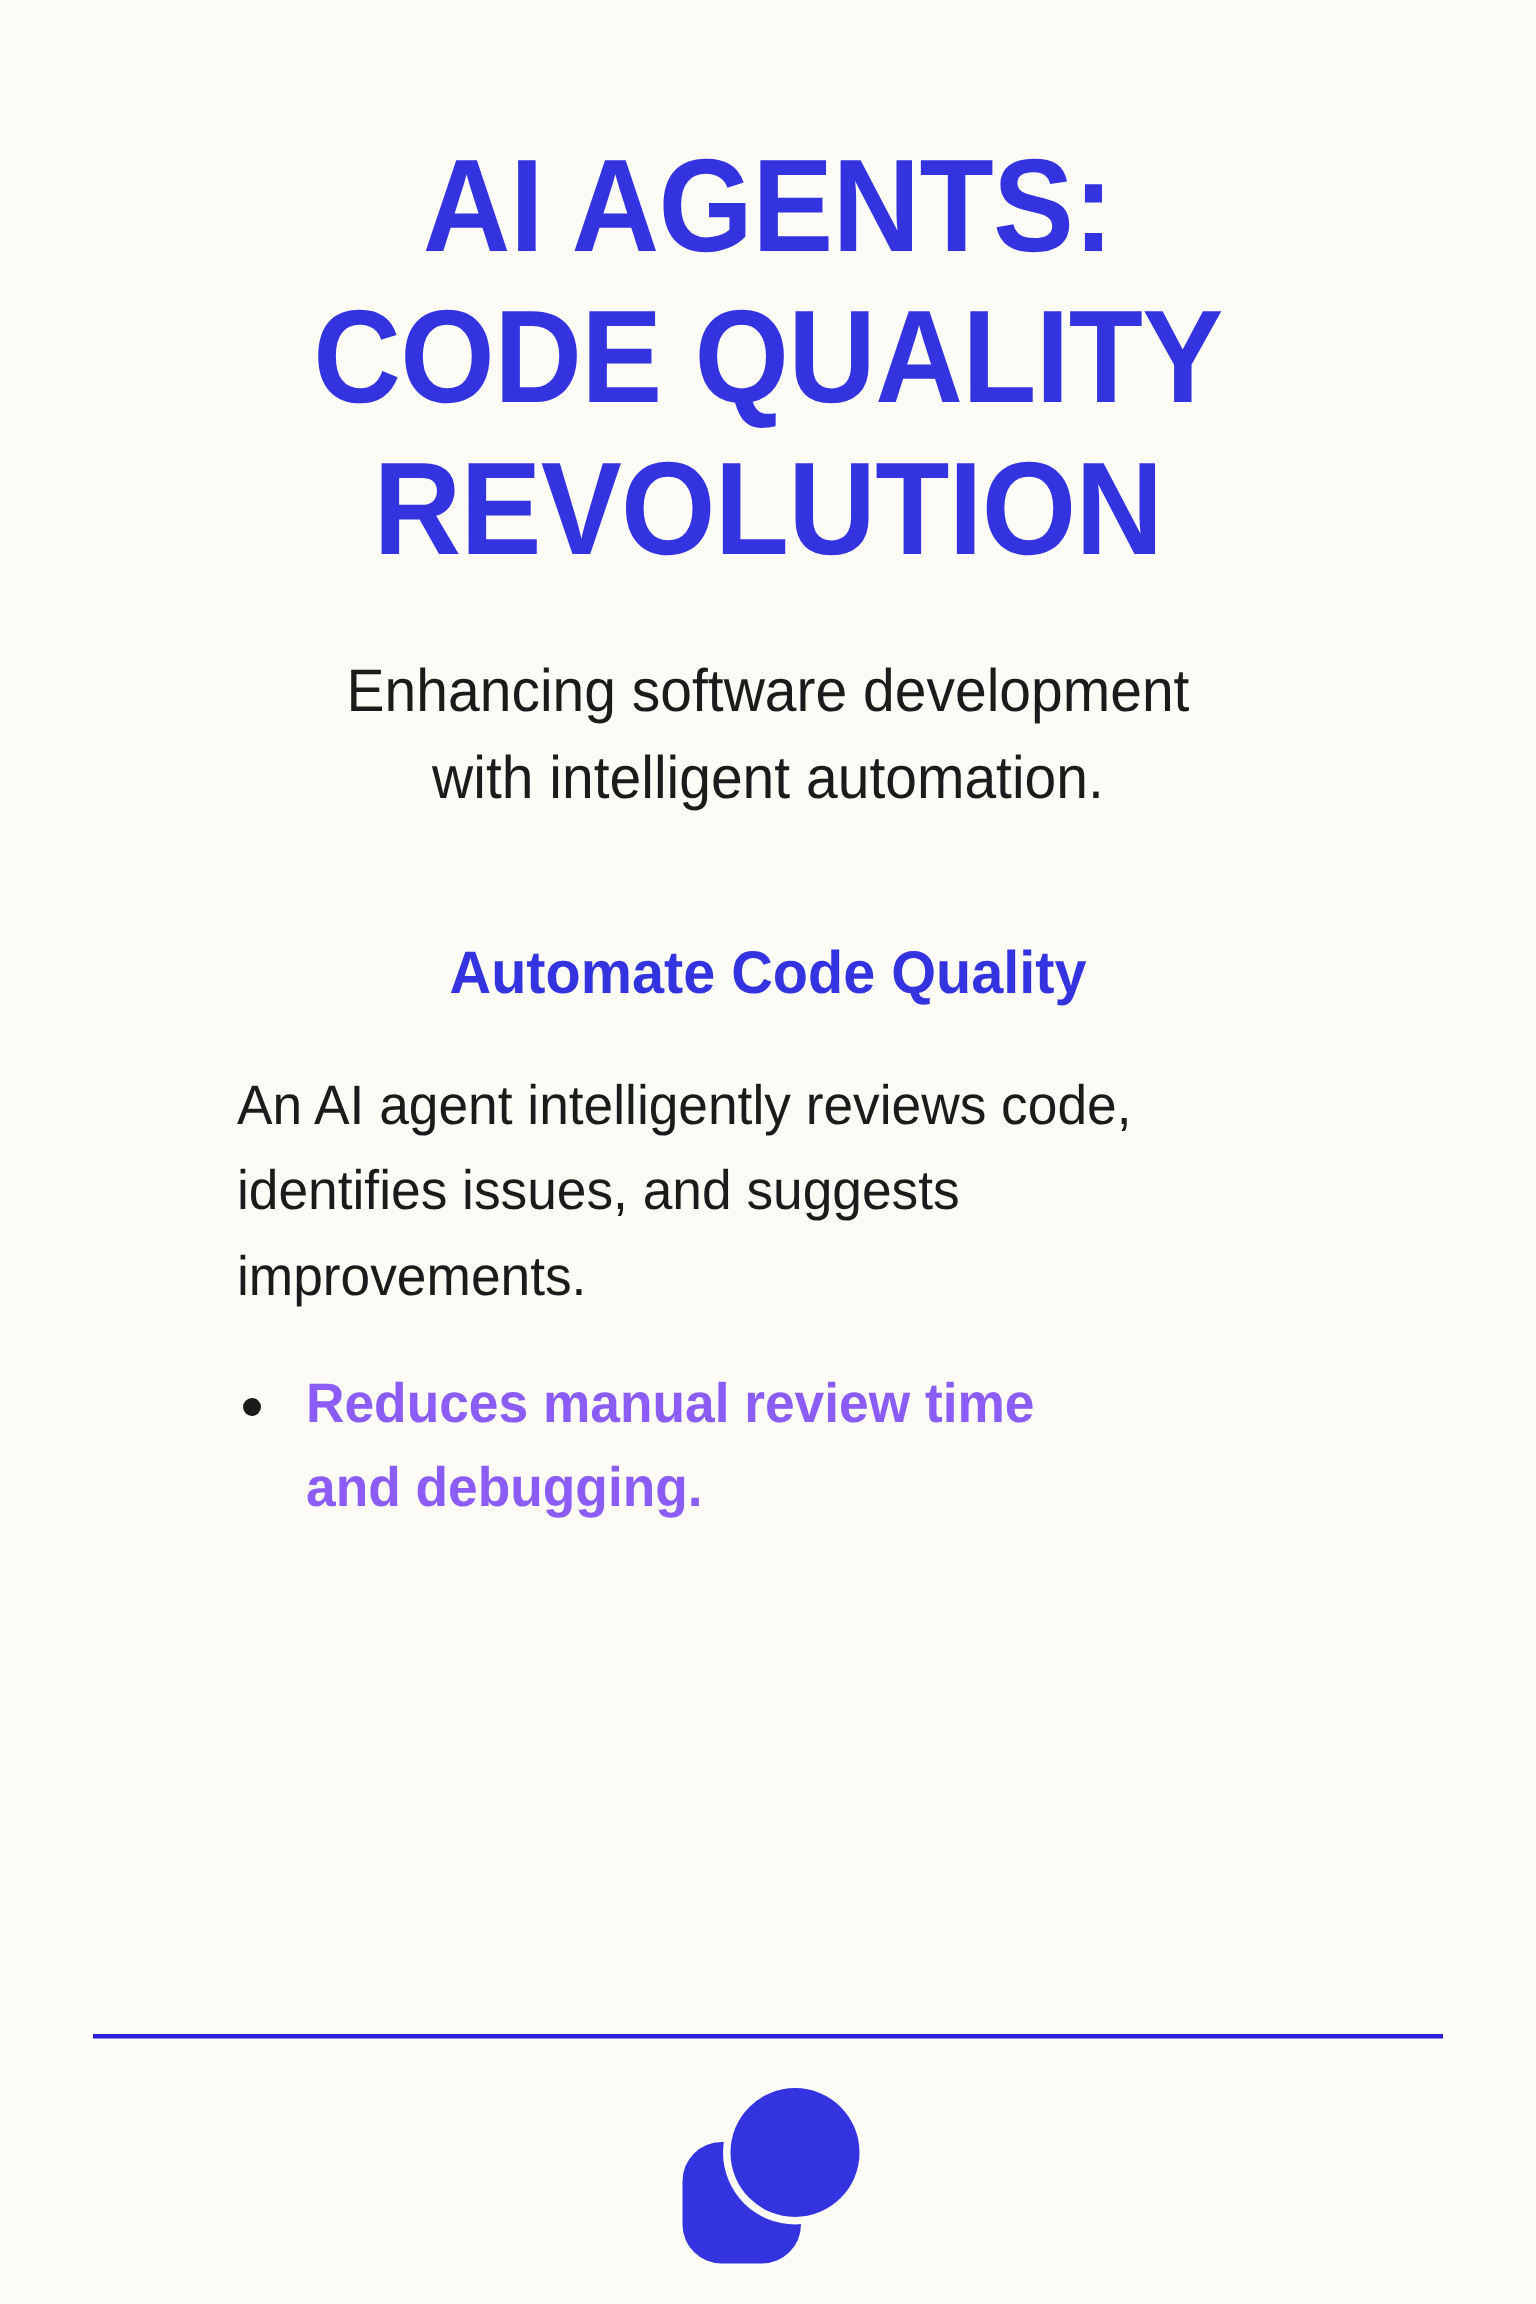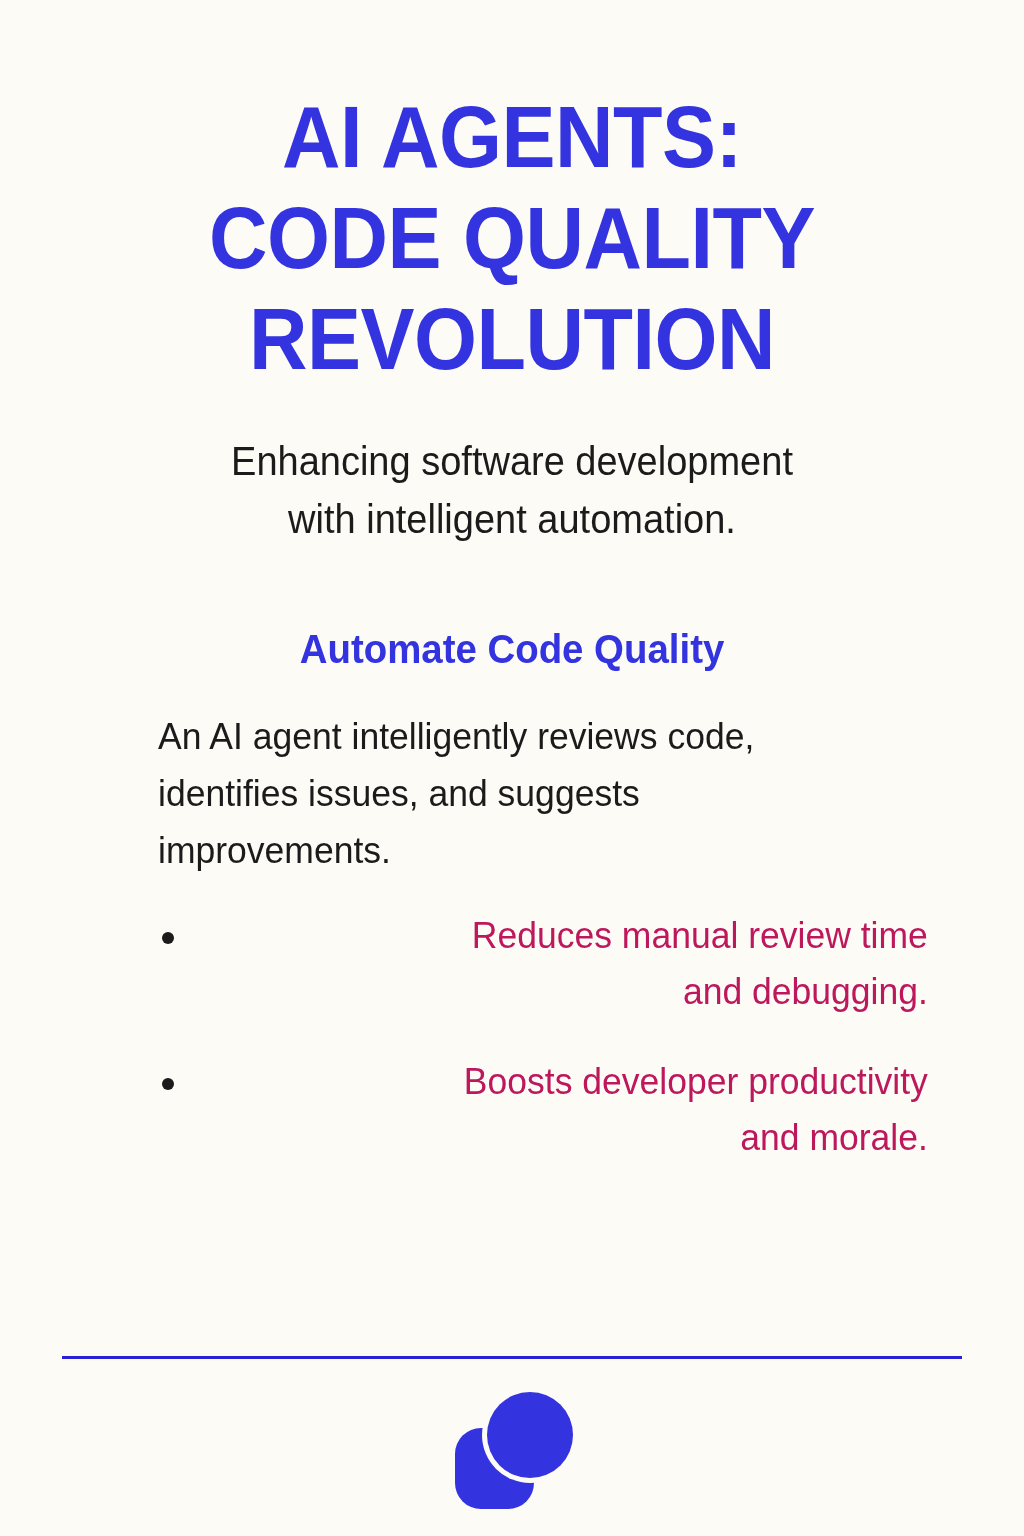--- a/index.html
+++ b/index.html
@@ -105,25 +105,24 @@
     left: 158px;
     width: 800px;
     margin: 0;
     padding: 0;
     list-style: none;
   }
   .bullet-item {
     position: relative;
     padding-left: 46px;
     margin-bottom: 34px;
-    color: #be185d;
+    color: #8b5cf6;
     font-size: 37px;
     line-height: 56px;
-    font-weight: normal;
-    text-align: right;
+    font-weight: bold;
   }
   .bullet-item:last-child {
     margin-bottom: 0;
   }
   .bullet-dot {
     position: absolute;
     left: 4px;
     top: 24px;
     width: 12px;
     height: 12px;
@@ -187,27 +186,20 @@
     <span class="body-line">identifies issues, and suggests</span>
     <span class="body-line">improvements.</span>
   </div>
 
   <ul class="bullet-list">
     <li class="bullet-item">
       <span class="bullet-dot"></span>
       <span class="bullet-text">
         <span class="b-line">Reduces manual review time</span>
         <span class="b-line">and debugging.</span>
-      </span>
-    </li>
-    <li class="bullet-item">
-      <span class="bullet-dot"></span>
-      <span class="bullet-text">
-        <span class="b-line">Boosts developer productivity</span>
-        <span class="b-line">and morale.</span>
       </span>
     </li>
   </ul>
 
   <div class="divider"></div>
 
   <div class="logo">
     <svg viewBox="0 0 132 126" xmlns="http://www.w3.org/2000/svg" aria-hidden="true">
       <g>
 

